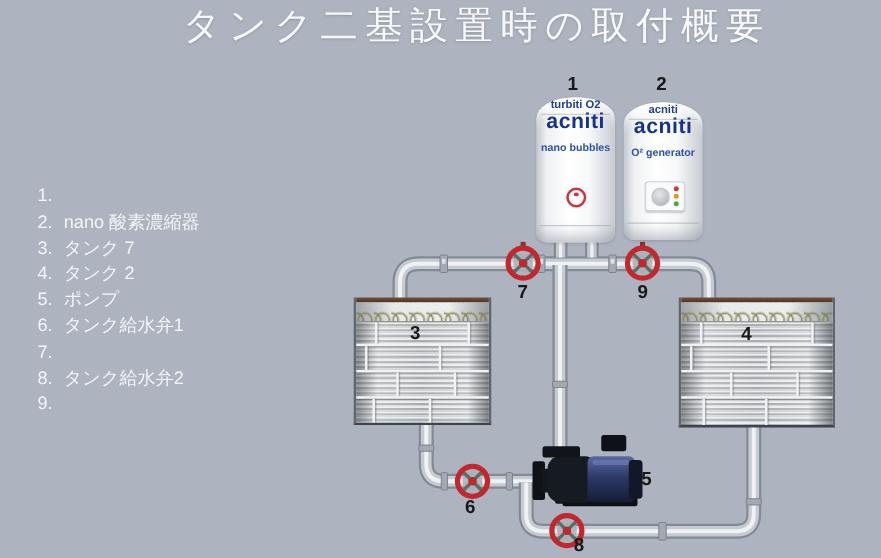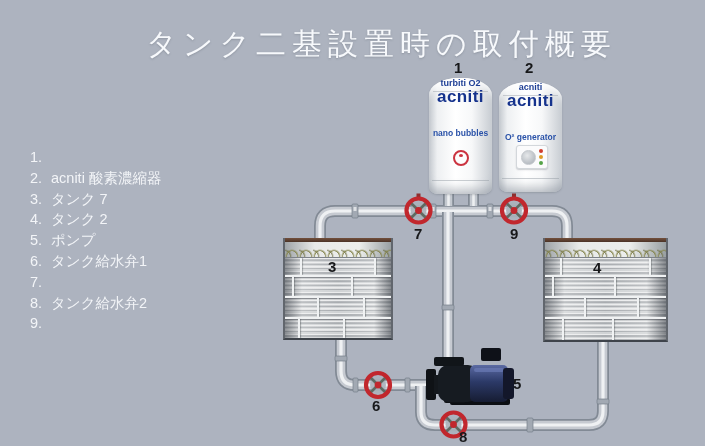--- a/index.html
+++ b/index.html
@@ -6,21 +6,21 @@
   body{
     width:705px;height:446px;position:relative;overflow:hidden;
     background:#adb3bf;
     font-family:"Liberation Sans", sans-serif;
     -webkit-font-smoothing:antialiased;
   }
   .abs{position:absolute;}
 
   
   .title{
-    left:146px;top:24px;width:560px;
+    left:146px;top:0;width:560px;
     font-size:30px;letter-spacing:6px;color:#f7f9fc;font-weight:400;
     text-shadow:0 1px 2px rgba(90,96,108,.35);
     white-space:nowrap;
   }
 
   
   .legend{left:20px;top:147px;width:290px;color:#f3f5f8;font-size:14.5px;}
   .legend-row{display:flex;line-height:20.8px;white-space:nowrap;}
   .legend-row .num{width:22px;text-align:right;flex:0 0 auto;}
   .legend-row .lbl{margin-left:9px;}
@@ -68,21 +68,21 @@
     border-radius:30px 30px 9px 9px / 17px 17px 7px 7px;
     box-shadow:inset 0 12px 9px -7px rgba(255,255,255,.95),
                inset 0 -14px 10px -9px rgba(138,146,156,.55),
                0 1px 2px rgba(80,86,96,.25);
     text-align:center;box-sizing:border-box;
   }
   .device::before{content:"";position:absolute;left:6%;right:6%;top:13px;height:1px;background:rgba(150,157,166,.45);}
   .device::after{content:"";position:absolute;left:4%;right:4%;bottom:13px;height:1px;background:rgba(150,157,166,.5);}
   .dev-line1{font-size:9px;color:#1e3f96;font-weight:600;}
   .dev-logo{font-size:17px;line-height:18px;color:#16338d;font-weight:700;letter-spacing:.4px;}
-  .dev-line2{margin-top:22px;font-size:8.5px;color:#2a52a8;font-weight:600;}
+  .dev-line2{margin-top:7px;font-size:8.5px;color:#2a52a8;font-weight:600;}
   .gauge{
     position:absolute;left:50%;margin-left:-8px;top:72px;
     width:12px;height:12px;border-radius:50%;
     border:2.5px solid #cb3340;background:#fdfdfd;
   }
   .gauge-dot{position:absolute;left:4px;top:1.5px;width:4px;height:3px;border-radius:50%;background:#cb3340;}
   .ctl-panel{
     position:absolute;left:50%;margin-left:-15px;top:63px;
     width:30px;height:22px;background:#fbfbfc;border:1px solid #d3d7db;border-radius:3px;
     box-shadow:0 1px 1.5px rgba(90,96,106,.3);
@@ -101,21 +101,21 @@
 <body>
 
 <div class="abs title">タンク二基設置時の取付概要</div>
 
 <div class="abs legend">
   <div class="legend-row">
       <span class="num">1.</span>
     </div>
   <div class="legend-row">
       <span class="num">2.</span>
-      <span class="lbl">acniti 酸素濃縮器</span>
+      <span class="lbl">nano 酸素濃縮器</span>
     </div>
   <div class="legend-row">
       <span class="num">3.</span>
       <span class="lbl">タンク 7</span>
     </div>
   <div class="legend-row">
       <span class="num">4.</span>
       <span class="lbl">タンク 2</span>
     </div>
   <div class="legend-row">

